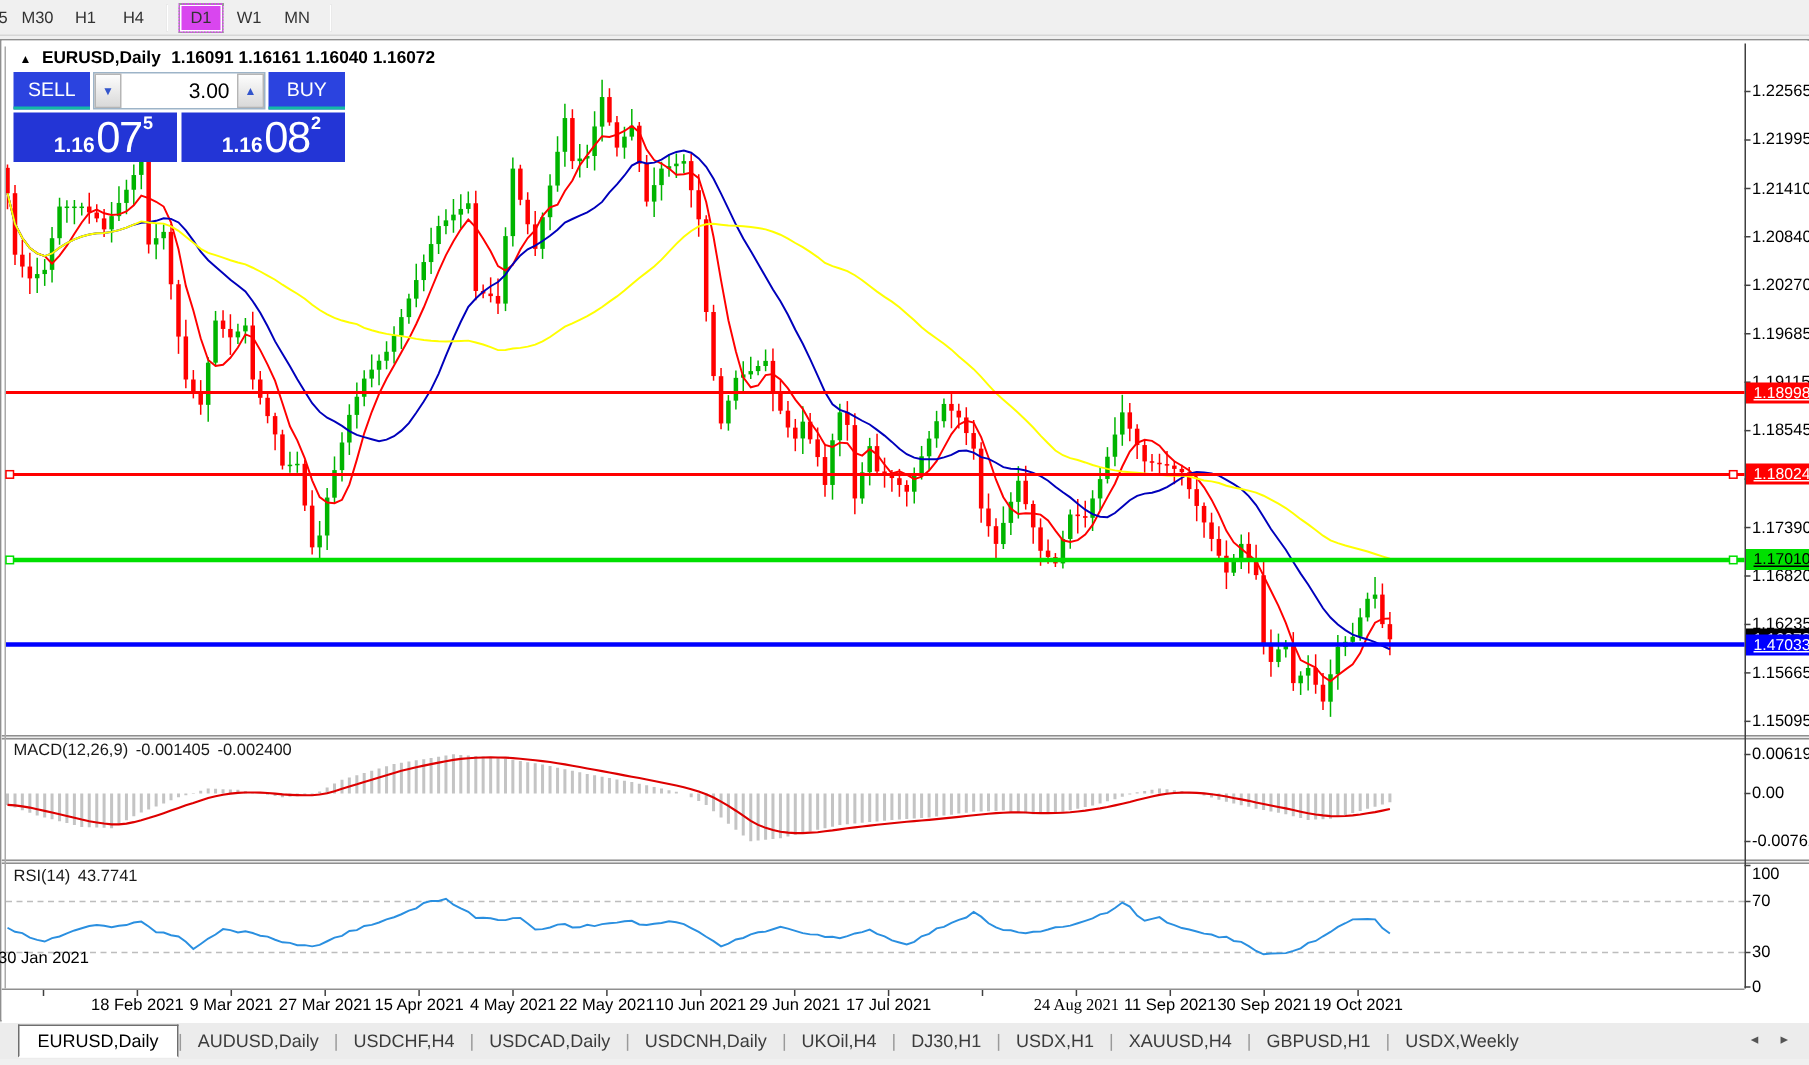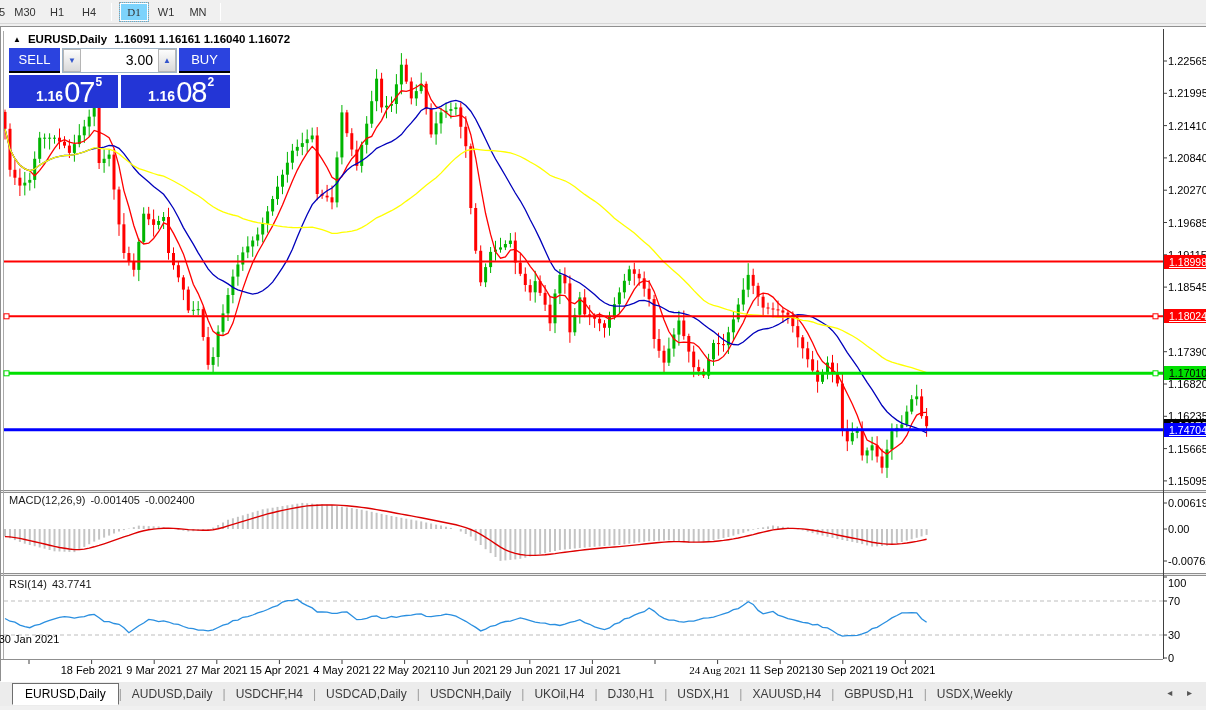--- a/index.html
+++ b/index.html
@@ -4,40 +4,40 @@
 <style>
   * { margin:0; padding:0; box-sizing:border-box; }
   html,body { width:1206px; height:710px; overflow:hidden;
     font-family:"Liberation Sans", sans-serif; background:#f0f0f0; }
   
   .toolbar { position:absolute; left:0; top:0; width:1206px; height:24px;
     background:#f0f0f0; border-bottom:1px solid #d7d7d7; display:flex; align-items:center; }
   .tf-btn { min-width:30px; height:20px; display:flex; align-items:center; justify-content:center;
     font-size:11px; color:#333; margin:0 1px; border:1px solid transparent; cursor:default; }
   .tf-btn.first { min-width:12px; margin-left:-4px; }
-  .tf-btn.active { background:#7dd3fc; border:1px dotted #9a9a9a; box-shadow:inset 0 0 0 1px #fff;font-family:Liberation Serif, serif; }
+  .tf-btn.active { background:#d946ef; border:1px dotted #9a9a9a; box-shadow:inset 0 0 0 1px #fff; }
   .tf-sep { width:1px; height:18px; background:#b8b8b8; border-right:1px solid #fff; margin:0 6px; }
   
   .chart-window { position:absolute; left:0; top:26px; width:1206px; height:655px;
     background:#fff; border:1px solid #8f8f8f; }
   #chart-svg { position:absolute; left:0; top:0; }
   .title-row { position:absolute; left:12px; top:6px; font-size:11.5px; font-weight:700;
     color:#000; display:flex; gap:7px; align-items:center; }
   .title-arrow { font-size:8px; }
   
   .ylab { position:absolute; left:1167px; width:40px; font-size:11px; color:#000; line-height:12px; }
   .chip { position:absolute; left:1163px; width:43px; height:14px; font-size:10.5px;
     line-height:14px; text-align:right;text-decoration:underline; }
   .datelab { position:absolute; font-size:11px; color:#000; transform:translateX(-50%); white-space:nowrap; }
   .pane-label { position:absolute; font-size:11px; color:#1a1a1a; display:flex; gap:5px; }
   
   .trade-panel { position:absolute; left:8px; top:21px; width:221px; }
   .tp-row1 { display:flex; height:25px; gap:2px; }
   .tp-btn { flex:0 0 51px; background:#2b43df; color:#fff; font-size:13px;
-    display:flex; align-items:center; justify-content:center; border-bottom:2px solid #000000; }
+    display:flex; align-items:center; justify-content:center; border-bottom:2px solid #14b8a6; }
   .tp-spinner { flex:1; display:flex; border:1px solid #9db4c8; background:#fff; }
   .tp-arrow { width:18px; background:linear-gradient(#fdfdfd,#d9d9d9); border:1px solid #b5b5b5;
     color:#3355cc; font-size:8px; display:flex; align-items:center; justify-content:center; }
   .tp-vol { flex:1; font-size:14px; color:#000; text-align:right; padding:3px 5px 0 0; }
   .tp-row2 { display:flex; gap:3px; margin-top:2px; }
   .quote-box { flex:1; height:33px; background:#2335d6; color:#fff; display:flex;
     align-items:flex-end; justify-content:center; padding-bottom:1px; }
   .q-small { font-size:14px; font-weight:700; margin:0 1px 3px 11px; }
   .q-big { font-size:29px; font-weight:400; line-height:30px; letter-spacing:-1px; }
   .q-sup { font-size:12px; font-weight:700; margin:0 0 18px 1px; }
@@ -791,21 +791,21 @@
       <div class="datelab" style="left:591.4px; top:637px;">17 Jul 2021</div>
       <div class="datelab" style="left:654px; top:637px;margin-top:27px;">5 Aug 2021</div>
       <div class="datelab" style="left:716.6px; top:637px;font-family:Liberation Serif, serif;">24 Aug 2021</div>
       <div class="datelab" style="left:779.2px; top:637px;">11 Sep 2021</div>
       <div class="datelab" style="left:841.8000000000001px; top:637px;">30 Sep 2021</div>
       <div class="datelab" style="left:904.4px; top:637px;">19 Oct 2021</div>
       <div class="chip" style="top:392.06892499999964px; background:#000000; color:#ffffff; z-index:2;">1.16072</div>
       <div class="chip" style="top:227.55457499999926px; background:#ff0000; color:#ffffff; z-index:3;">1.18998</div>
       <div class="chip" style="top:282.3177249999997px; background:#ff0000; color:#ffffff; z-index:3;">1.18024</div>
       <div class="chip" style="top:339.32987499999996px; background:#00e000; color:#000000; z-index:3;">1.17010</div>
-      <div class="chip" style="top:395.7235499999998px; background:#0000ff; color:#ffffff; z-index:3;">1.74704</div>
+      <div class="chip" style="top:395.7235499999998px; background:#0000ff; color:#ffffff; z-index:3;">1.47033</div>
     </div>
 </div>
 
 <div class="tabbar">
   <div id="tab-holder" style="display:flex;align-items:center;">
       <div class="tab active">EURUSD,Daily</div>
       <span class="tab-sep">|</span>
       <div class="tab">AUDUSD,Daily</div>
       <span class="tab-sep">|</span>
       <div class="tab">USDCHF,H4</div>

